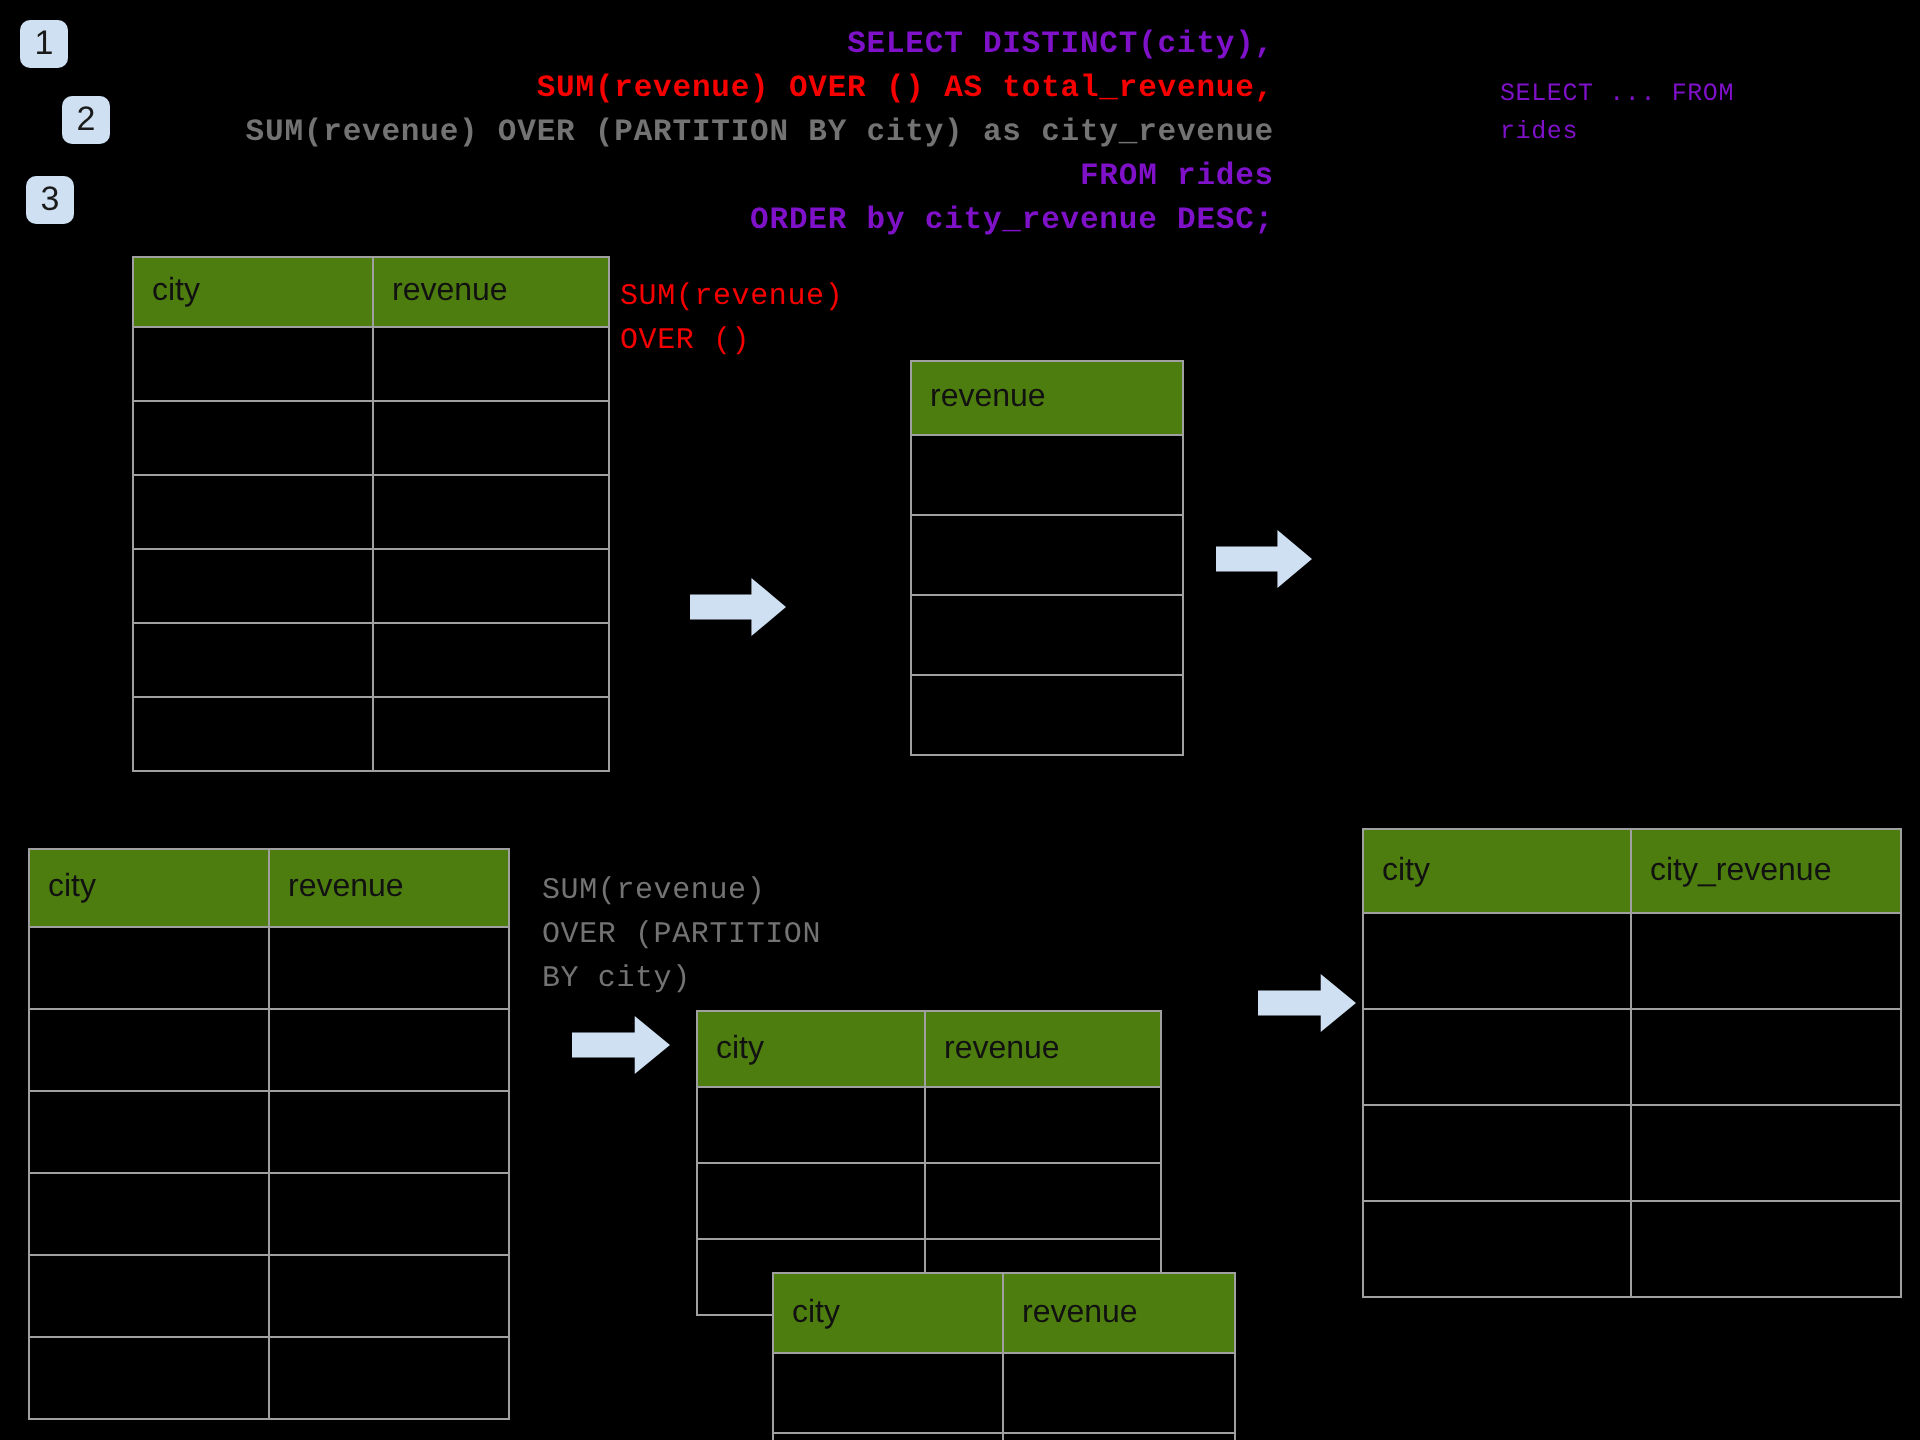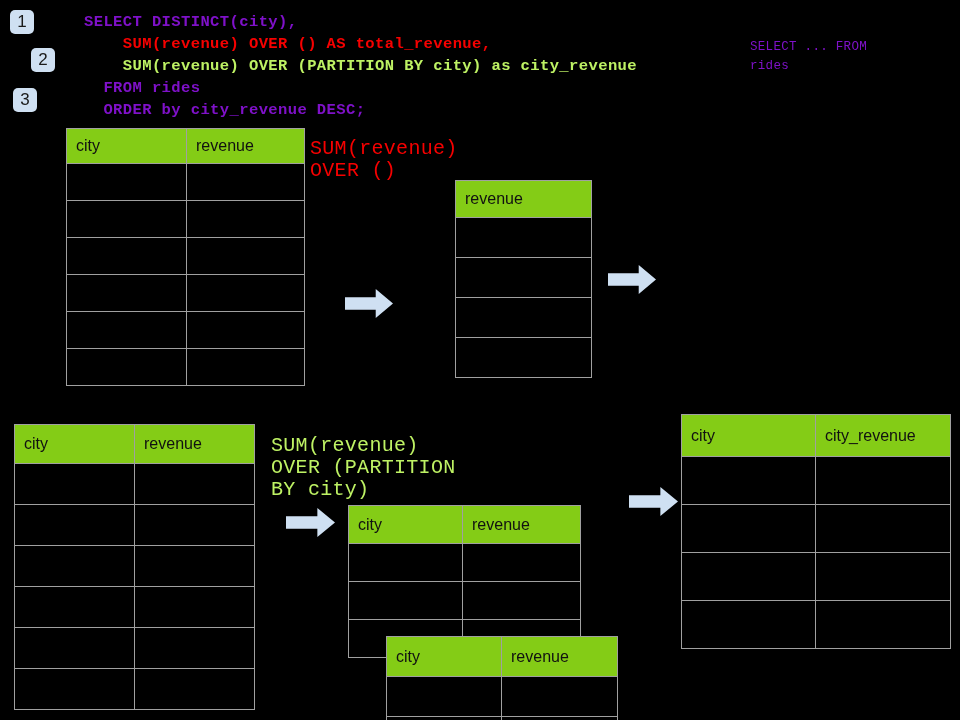--- a/index.html
+++ b/index.html
@@ -33,55 +33,55 @@
   
   .sql-block {
     position: absolute;
     font-family: "Liberation Mono", monospace;
     font-size: 15.5px;
     line-height: 22px;
     white-space: pre;
     font-weight: bold;
     letter-spacing: 0.4px;
   }
-  .sql-line { white-space: pre; }
+  .sql-line { white-space: pre; text-align: right; }
   .c-purple { color: #7f11c9; }
   .c-red    { color: #f60000; }
-  .c-green  { color: #bef264; }
+  .c-green  { color: #737373; }
 
   
   .anno {
     position: absolute;
     font-family: "Liberation Mono", monospace;
     font-weight: normal;
     white-space: pre;
     line-height: 22px;
     letter-spacing: 0.3px;
   }
   .anno-sm {
     font-size: 12.5px;
     line-height: 19px;
   }
-  .anno-md { font-size: 20px; }
+  .anno-md { font-size: 15px; }
 
   
   .tbl {
     position: absolute;
     border-collapse: collapse;
     table-layout: fixed;
     background: #000000;
   }
   .tbl td {
     border: 1px solid #a0a0a0;
     background: #000000;
     padding: 0;
   }
   .tbl th {
     border: 1px solid #a0a0a0;
-    background: #84cc16;
+    background: #4d7c0f;
     color: #111111;
     font-family: "Liberation Sans", sans-serif;
     font-weight: normal;
     font-size: 16px;
     text-align: left;
     padding: 0 0 0 9px;
   }
 
   
   .arrow {

